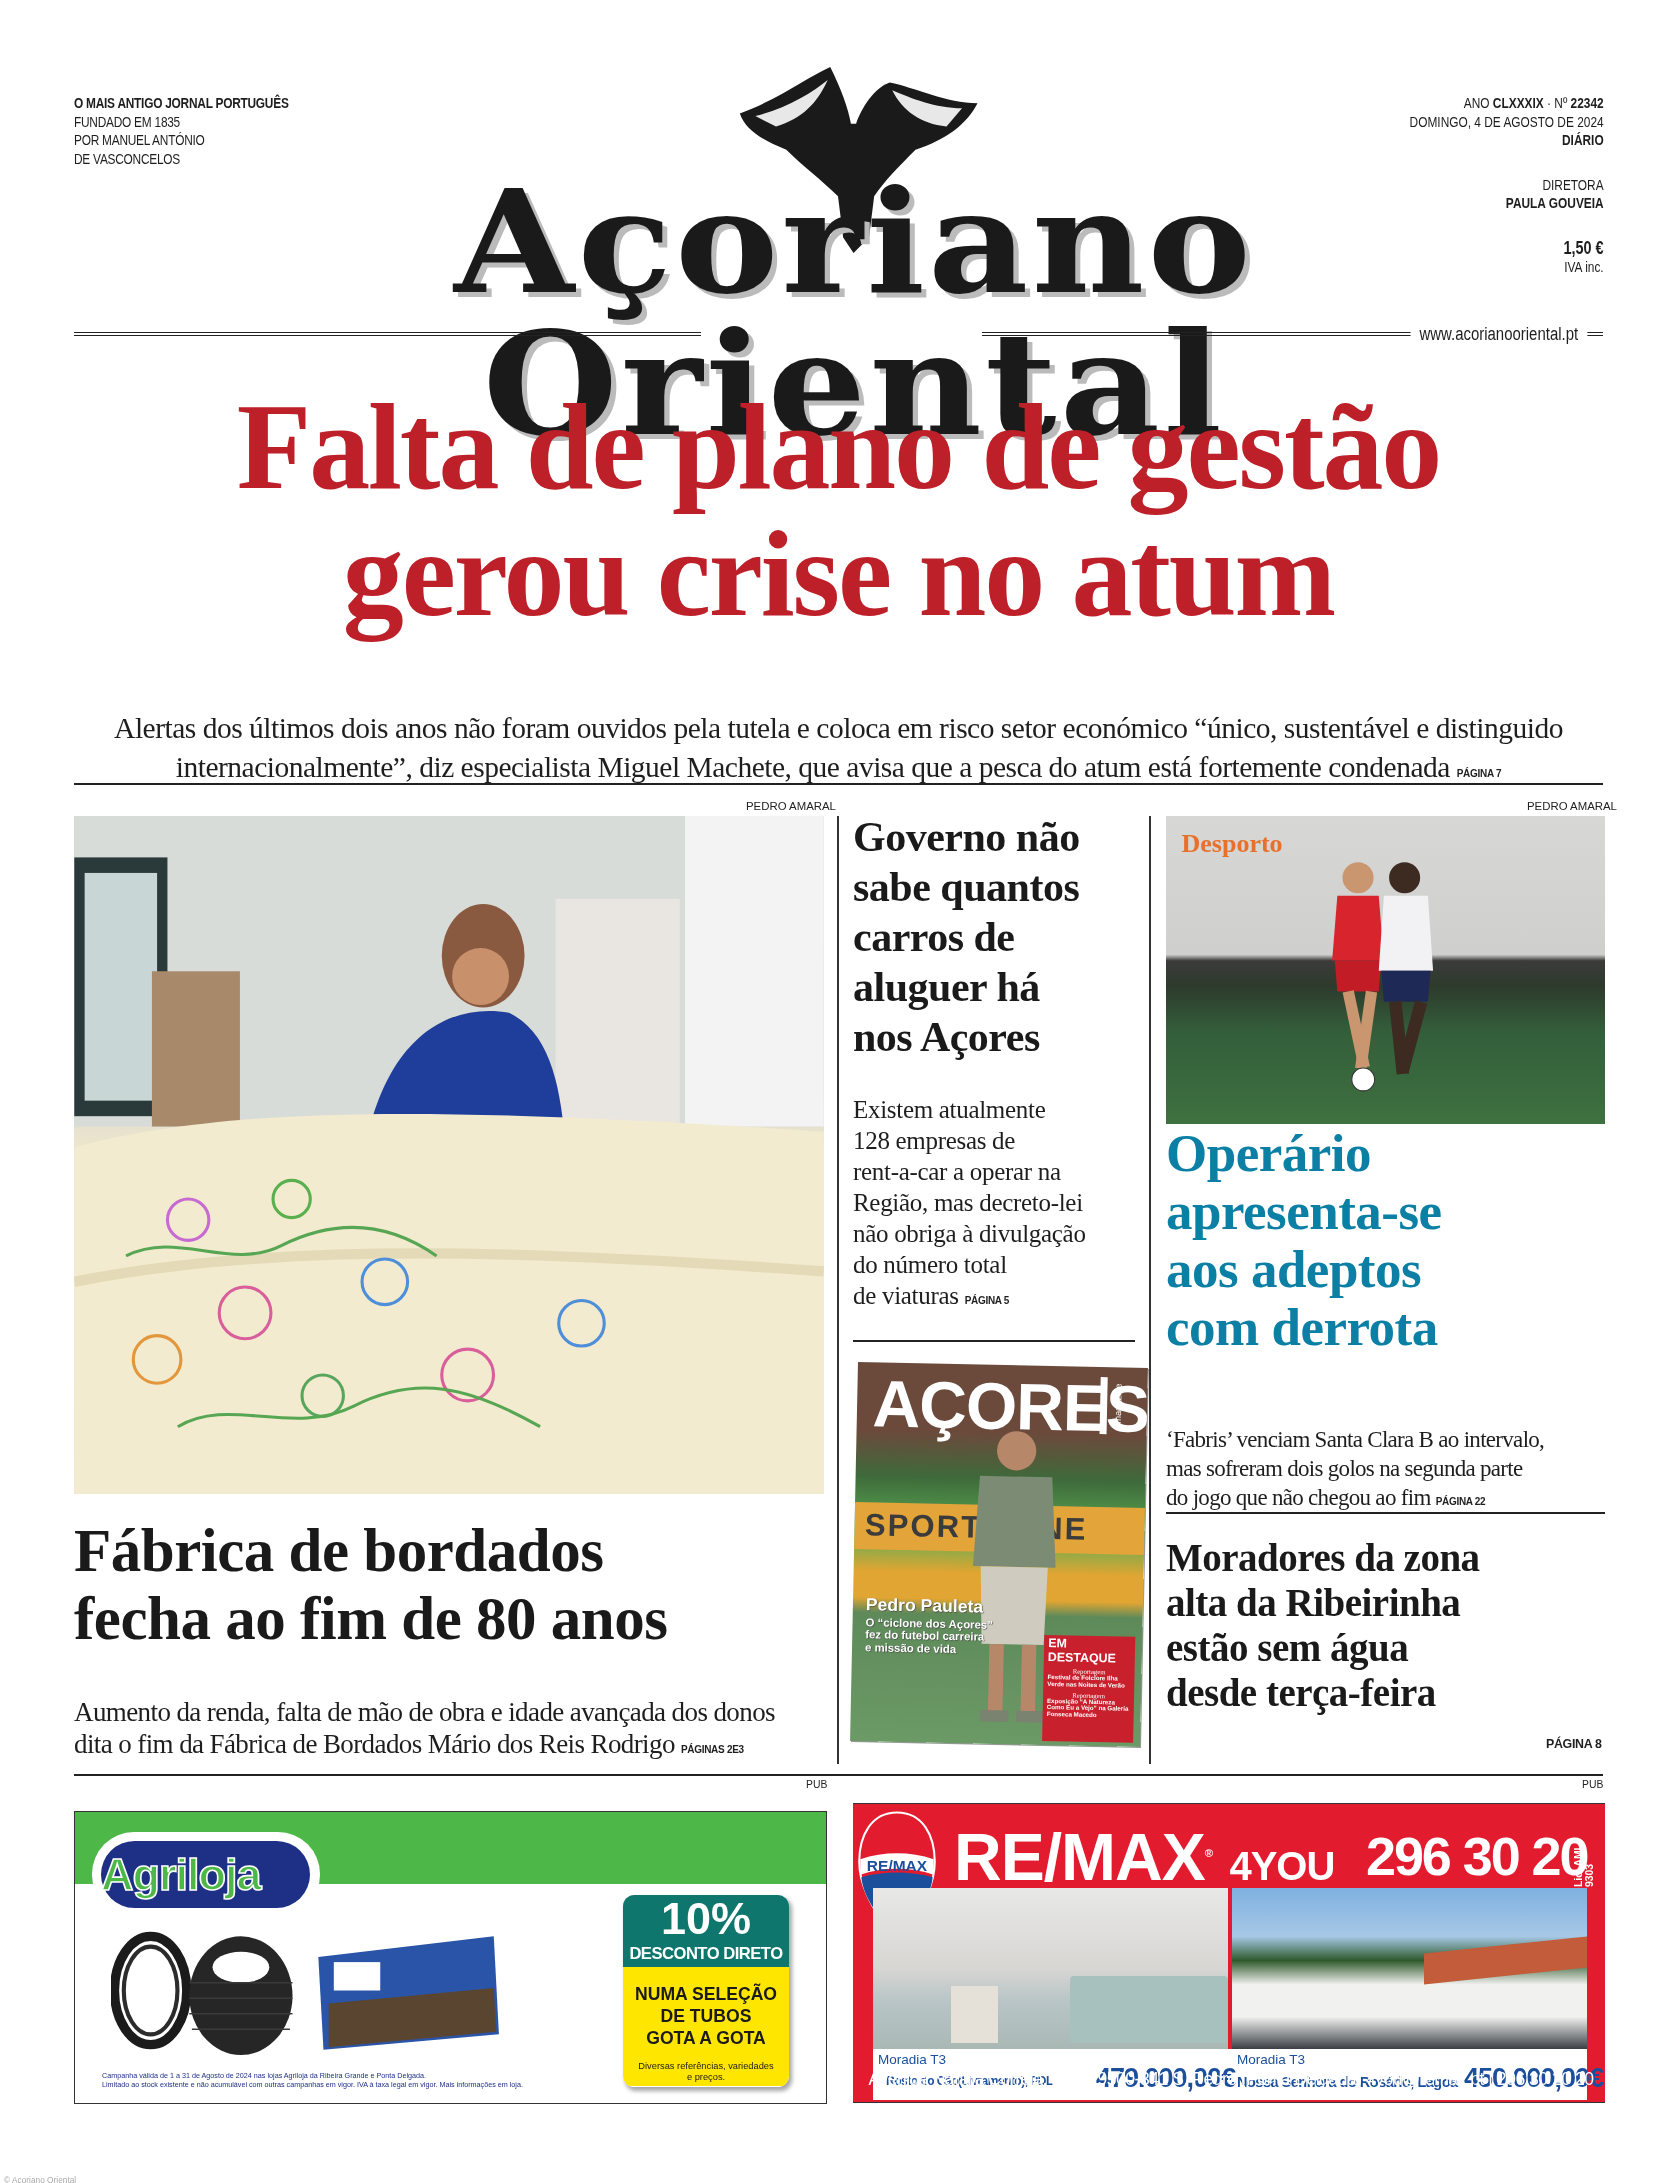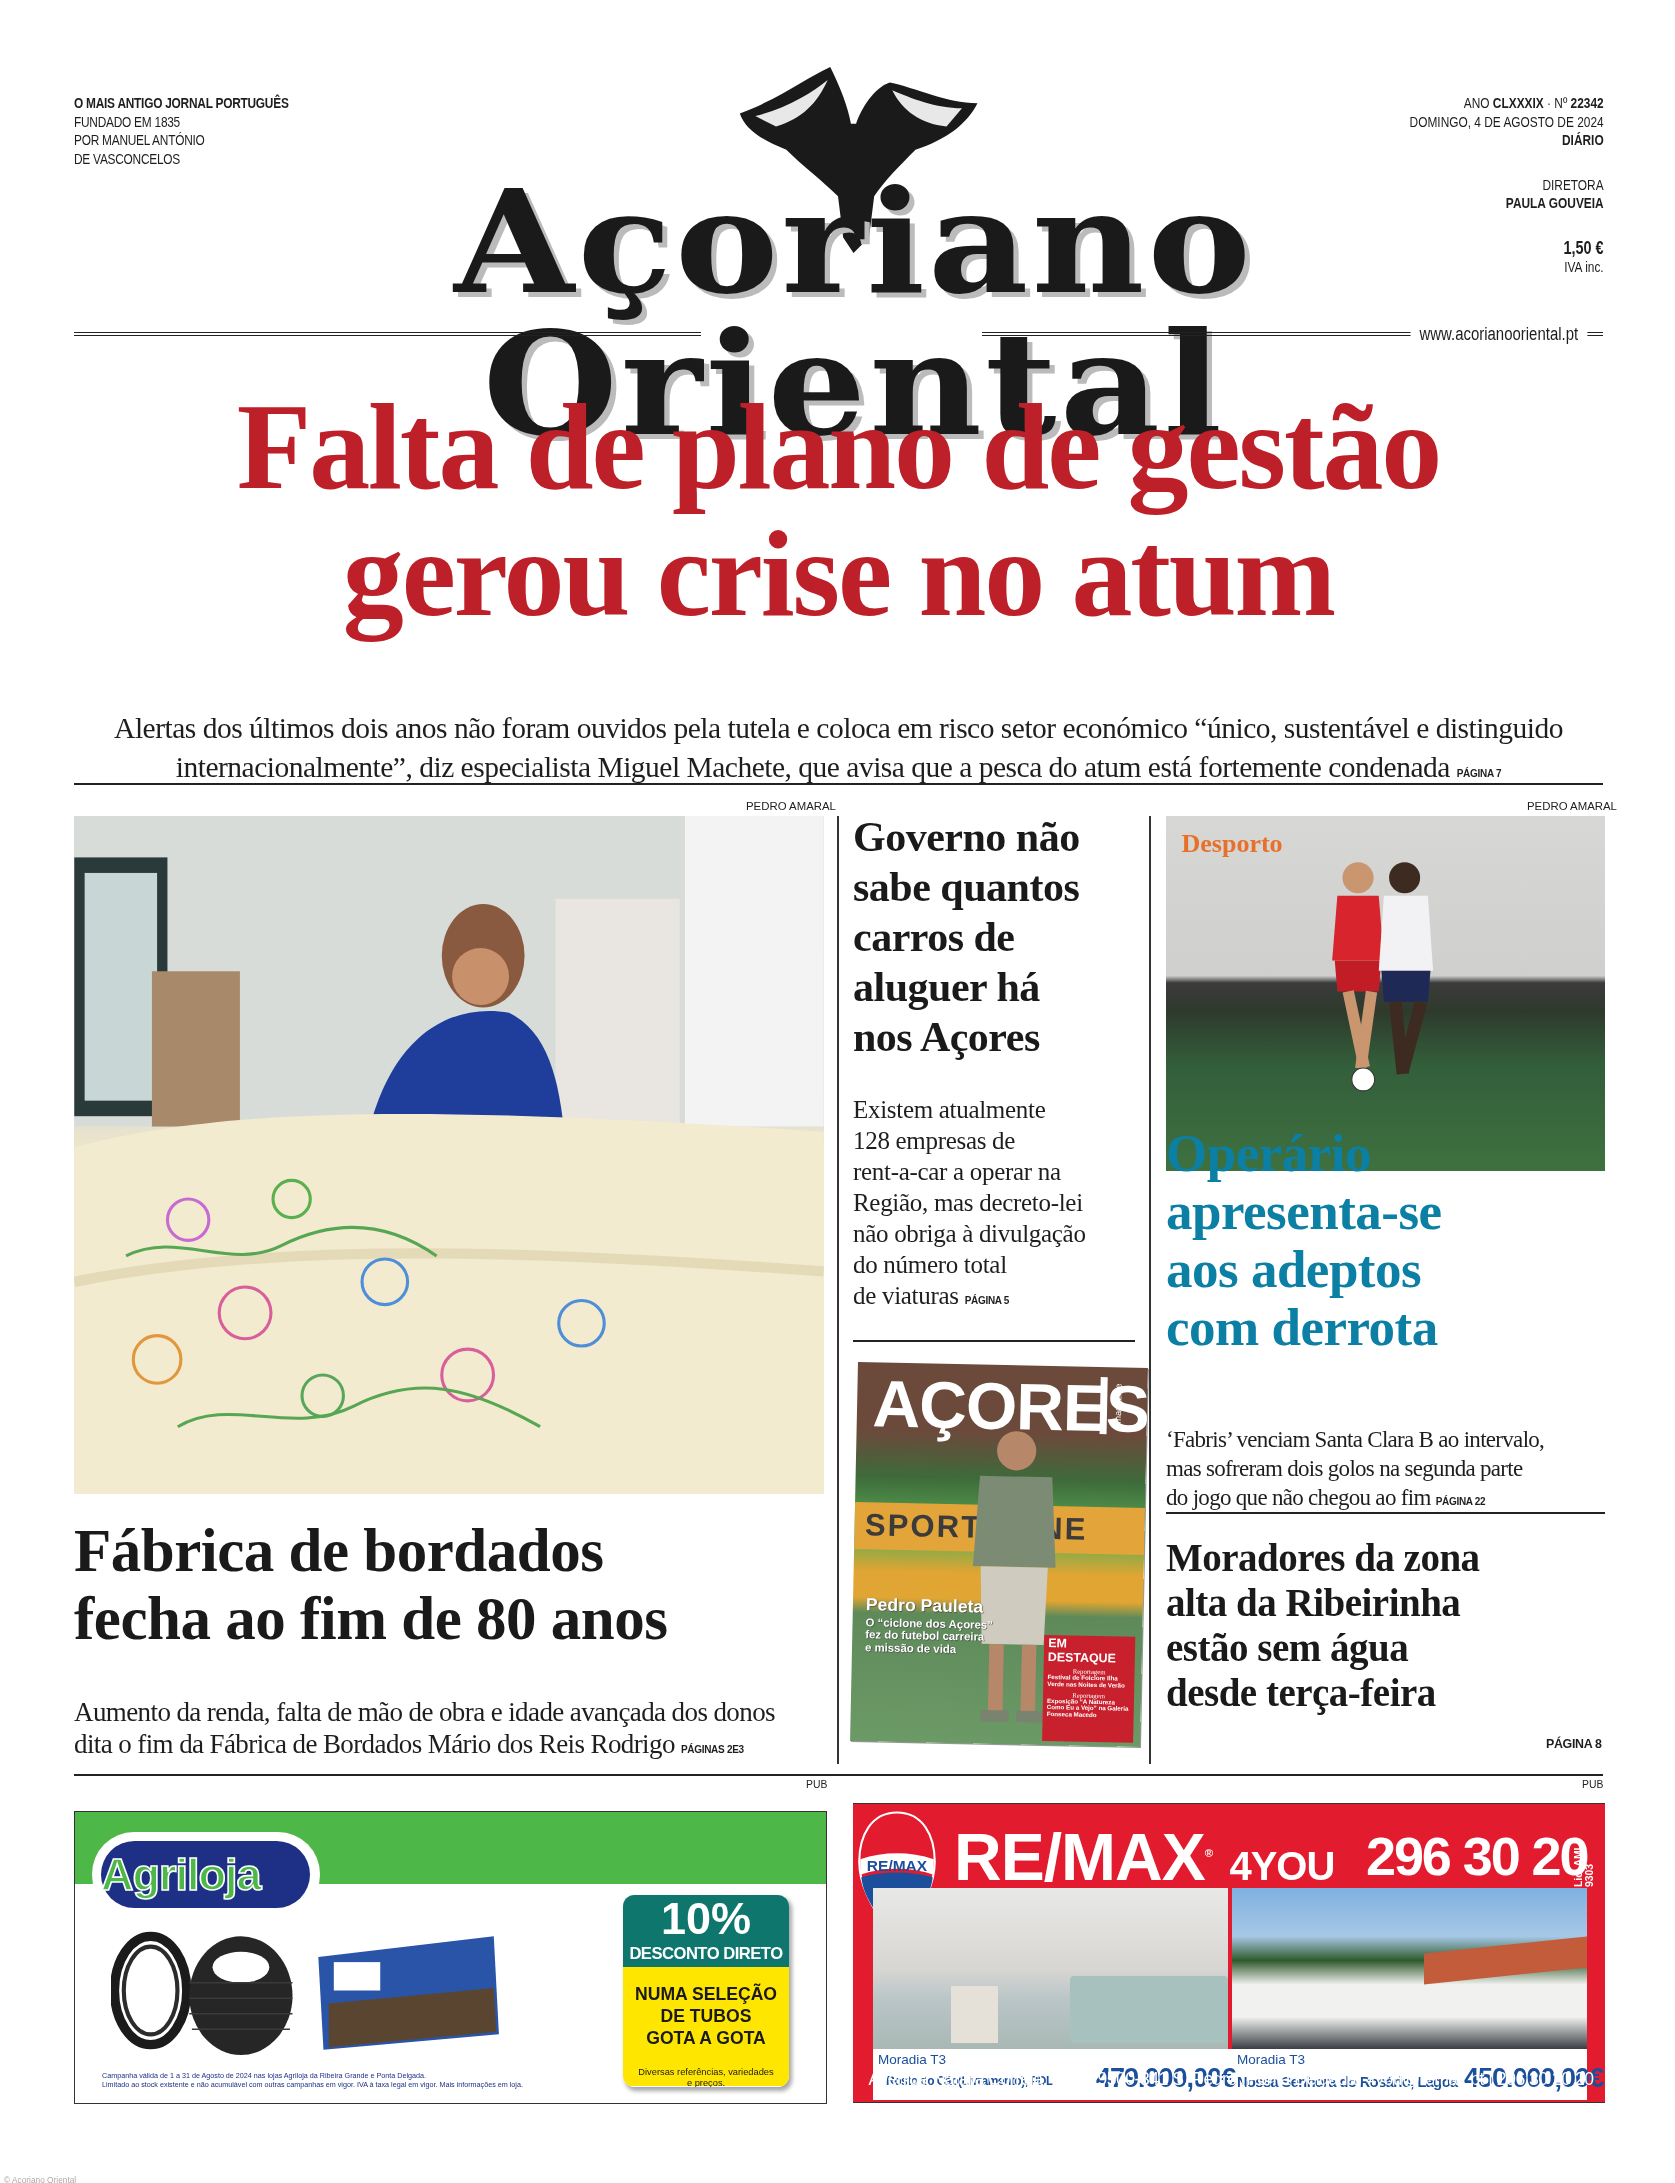--- a/index.html
+++ b/index.html
@@ -24,21 +24,21 @@
   .lede { left: 74px; top: 673px; width: 1529px; text-align: center; font-family: "Liberation Serif", serif; font-size: 29.5px; line-height: 39px; letter-spacing: -0.5px; margin-top: 36px; }
   .pg { font-family: "Liberation Sans", sans-serif; font-weight: bold; font-size: 10px; letter-spacing: -0.3px; }
 
   .rule { height: 1.6px; background: #222; }
   .vrule { width: 1.6px; background: #333; }
 
   .credit { font-size: 11.4px; color: #222; }
 
   
   .photo-embroidery { left: 74px; top: 816px; width: 750px; height: 678px; overflow: hidden; background: linear-gradient(180deg, #d9dcd9 0%, #cfd3d0 35%, #efe7cd 50%, #f4ecd0 100%); }
-  .photo-football { left: 1166px; top: 816px; width: 439px; height: 355px; overflow: hidden; background: linear-gradient(180deg, #d7d7d5 0%, #cfcfcd 45%, #3b3b3b 47%, #2e3a2c 55%, #335e3a 70%, #3e7140 100%); }
+  .photo-football { left: 1166px; top: 816px; width: 439px; height: 308px; overflow: hidden; background: linear-gradient(180deg, #d7d7d5 0%, #cfcfcd 45%, #3b3b3b 47%, #2e3a2c 55%, #335e3a 70%, #3e7140 100%); }
   .mag-cover { left: 854px; top: 1365px; width: 290px; height: 379px; overflow: hidden; background: linear-gradient(180deg, #6b4a3c 0%, #6b4a3c 18%, #3e6a3a 30%, #5cae55 45%, #e0a532 55%, #e0a532 62%, #5e8a5a 66%, #6c9a66 100%); transform: rotate(1.2deg); box-shadow: 1px 1px 0 #999; }
 
   .sub-headline { font-family: "Liberation Serif", serif; font-weight: bold; color: #1a1a1a; letter-spacing: -0.5px; }
   .body-serif { font-family: "Liberation Serif", serif; color: #1e1e1e; }
 
   
   .ad-agri { left: 74px; top: 1811px; width: 753px; height: 293px; border: 1.6px solid #333; overflow: hidden; background: #fff; }
   .ad-remax { left: 853px; top: 1789px; width: 752px; height: 314px; }
 </style>
 </head>
@@ -255,21 +255,21 @@
     <div style="height:72px; background:#0f766e; color:#fff; text-align:center; font-weight:bold;">
       <div style="font-size:45px; line-height:48px;">10%</div>
       <div style="font-size:16.6px; line-height:21px; letter-spacing:-0.5px;">DESCONTO DIRETO</div>
     </div>
     <div style="height:119px; background:#ffe600; text-align:center; padding-top:15.5px; color:#1a1a1a;">
       <div style="font-weight:bold; font-size:17.6px; line-height:22px;">
         <div>NUMA SELEÇÃO</div>
         <div>DE TUBOS</div>
         <div>GOTA A GOTA</div>
       </div>
-      <div style="font-size:9.3px; line-height:11.4px; margin-top:18px;">
+      <div style="font-size:9.3px; line-height:11.4px; margin-top:12px;">
         <div>Diversas referências, variedades</div>
         <div>e preços.</div>
       </div>
     </div>
   </div>
   <div style="position:absolute; left:27px; top:259px; font-size:7.2px; line-height:9.3px; color:#1e2f86;">
     <div>Campanha válida de 1 a 31 de Agosto de 2024 nas lojas Agriloja da Ribeira Grande e Ponta Delgada.</div>
     <div>Limitado ao stock existente e não acumulável com outras campanhas em vigor. IVA à taxa legal em vigor. Mais informações em loja.</div>
   </div>
 </div>

